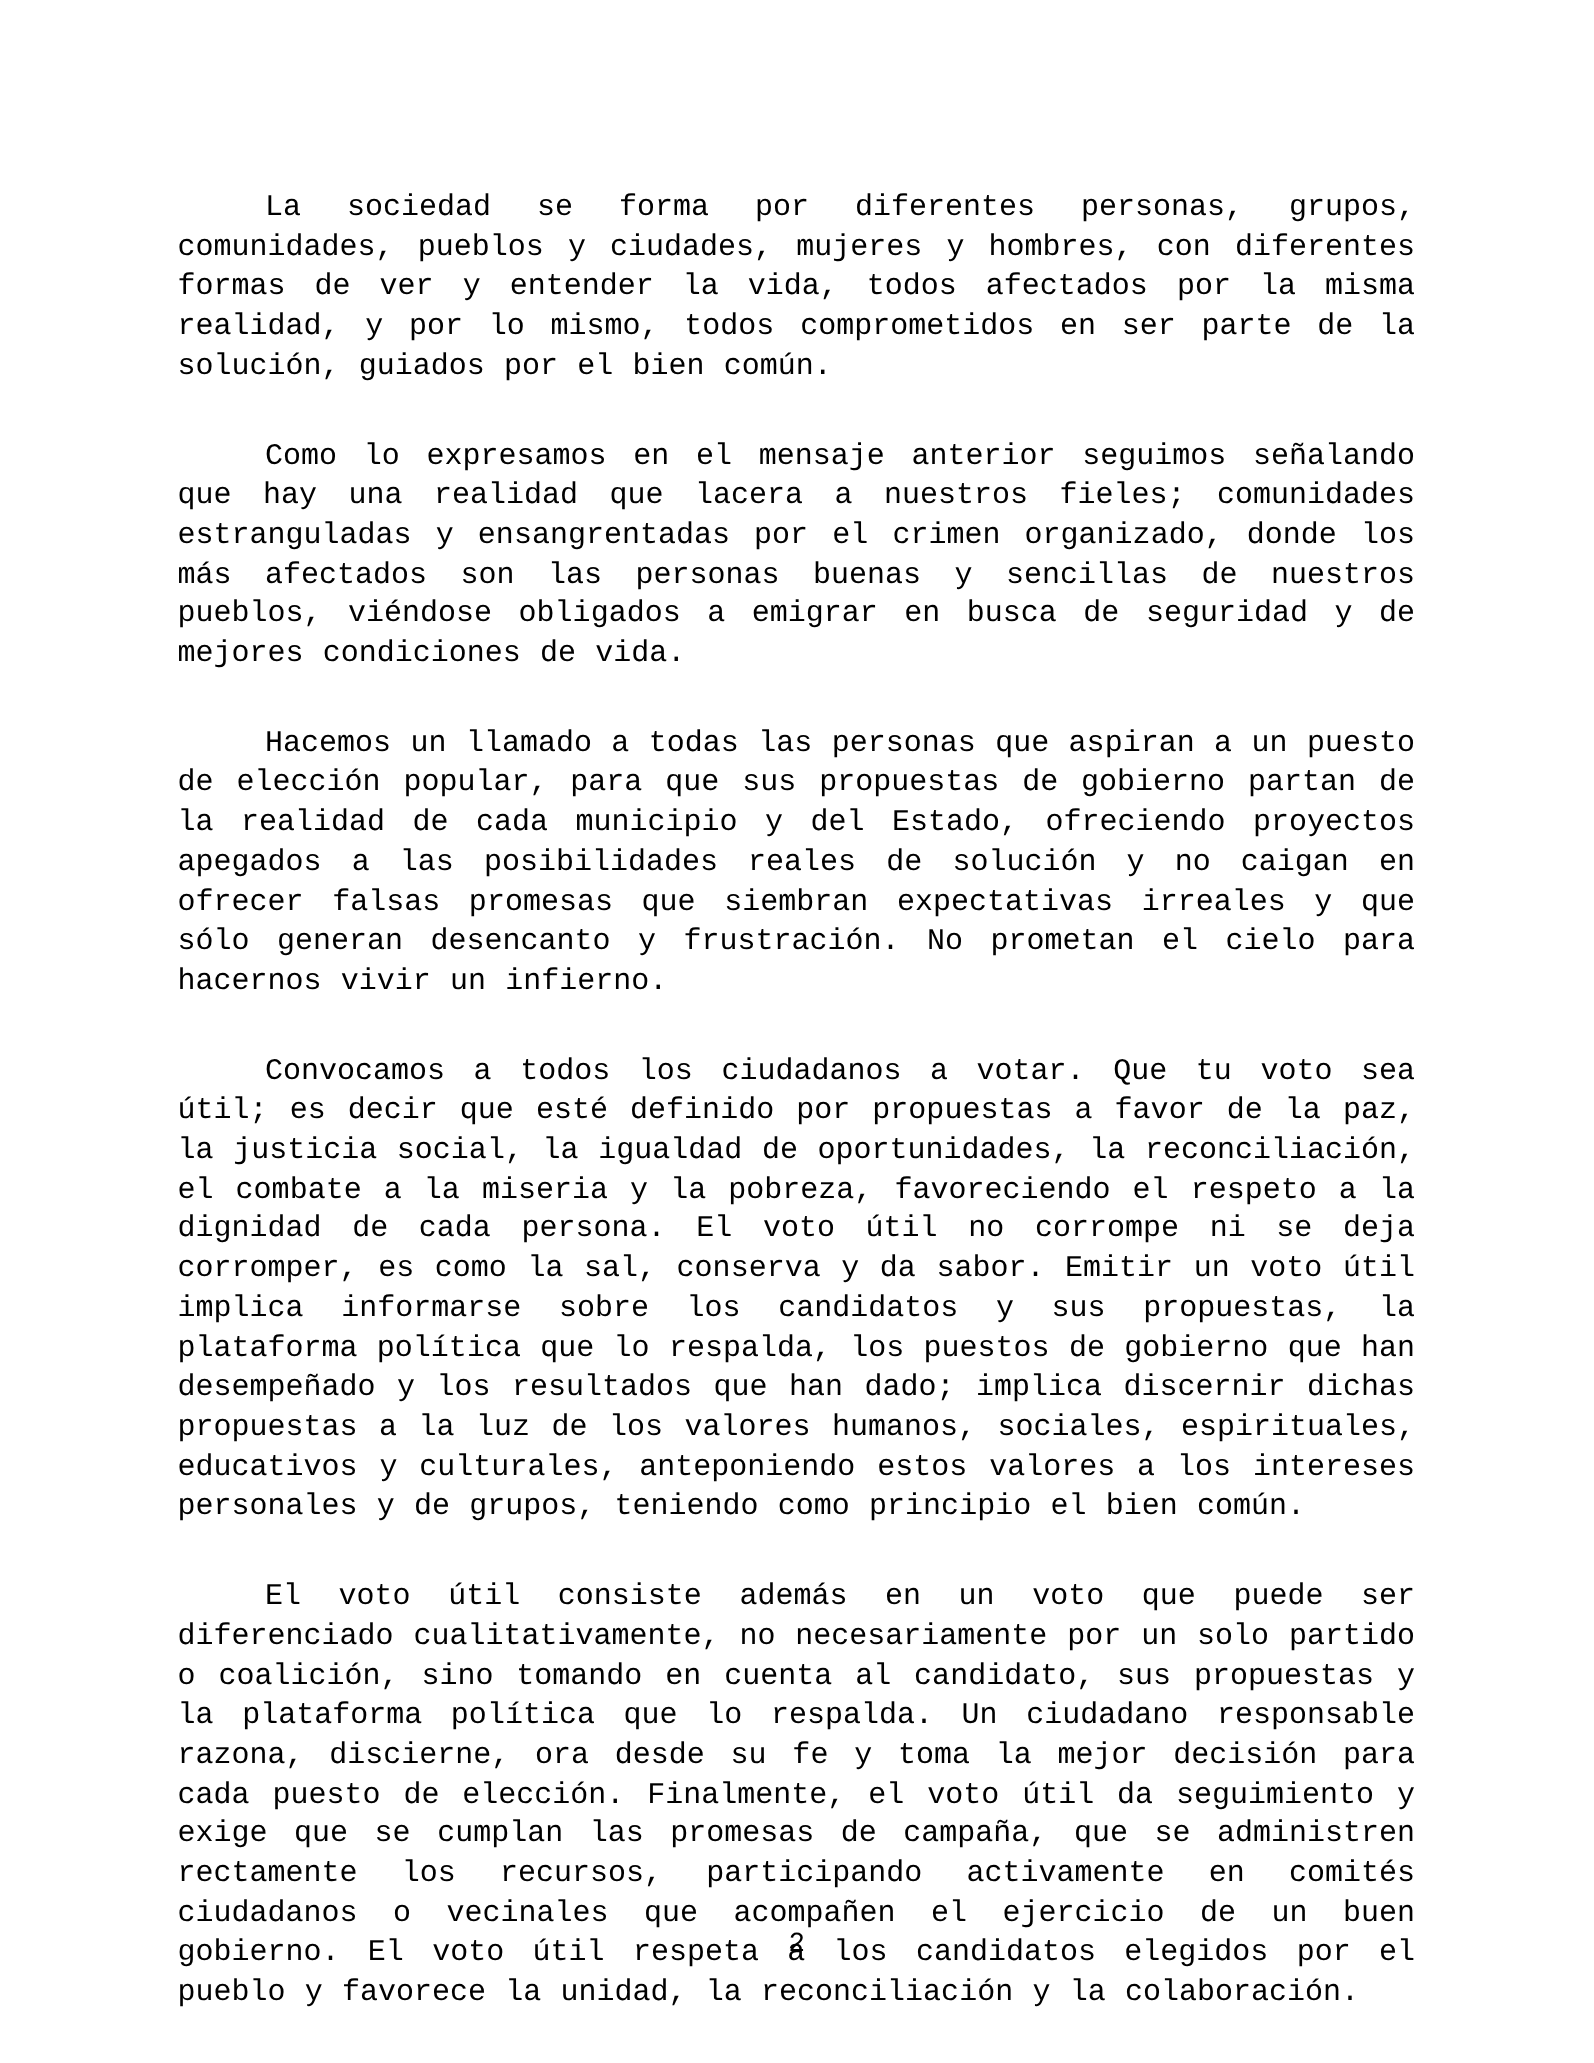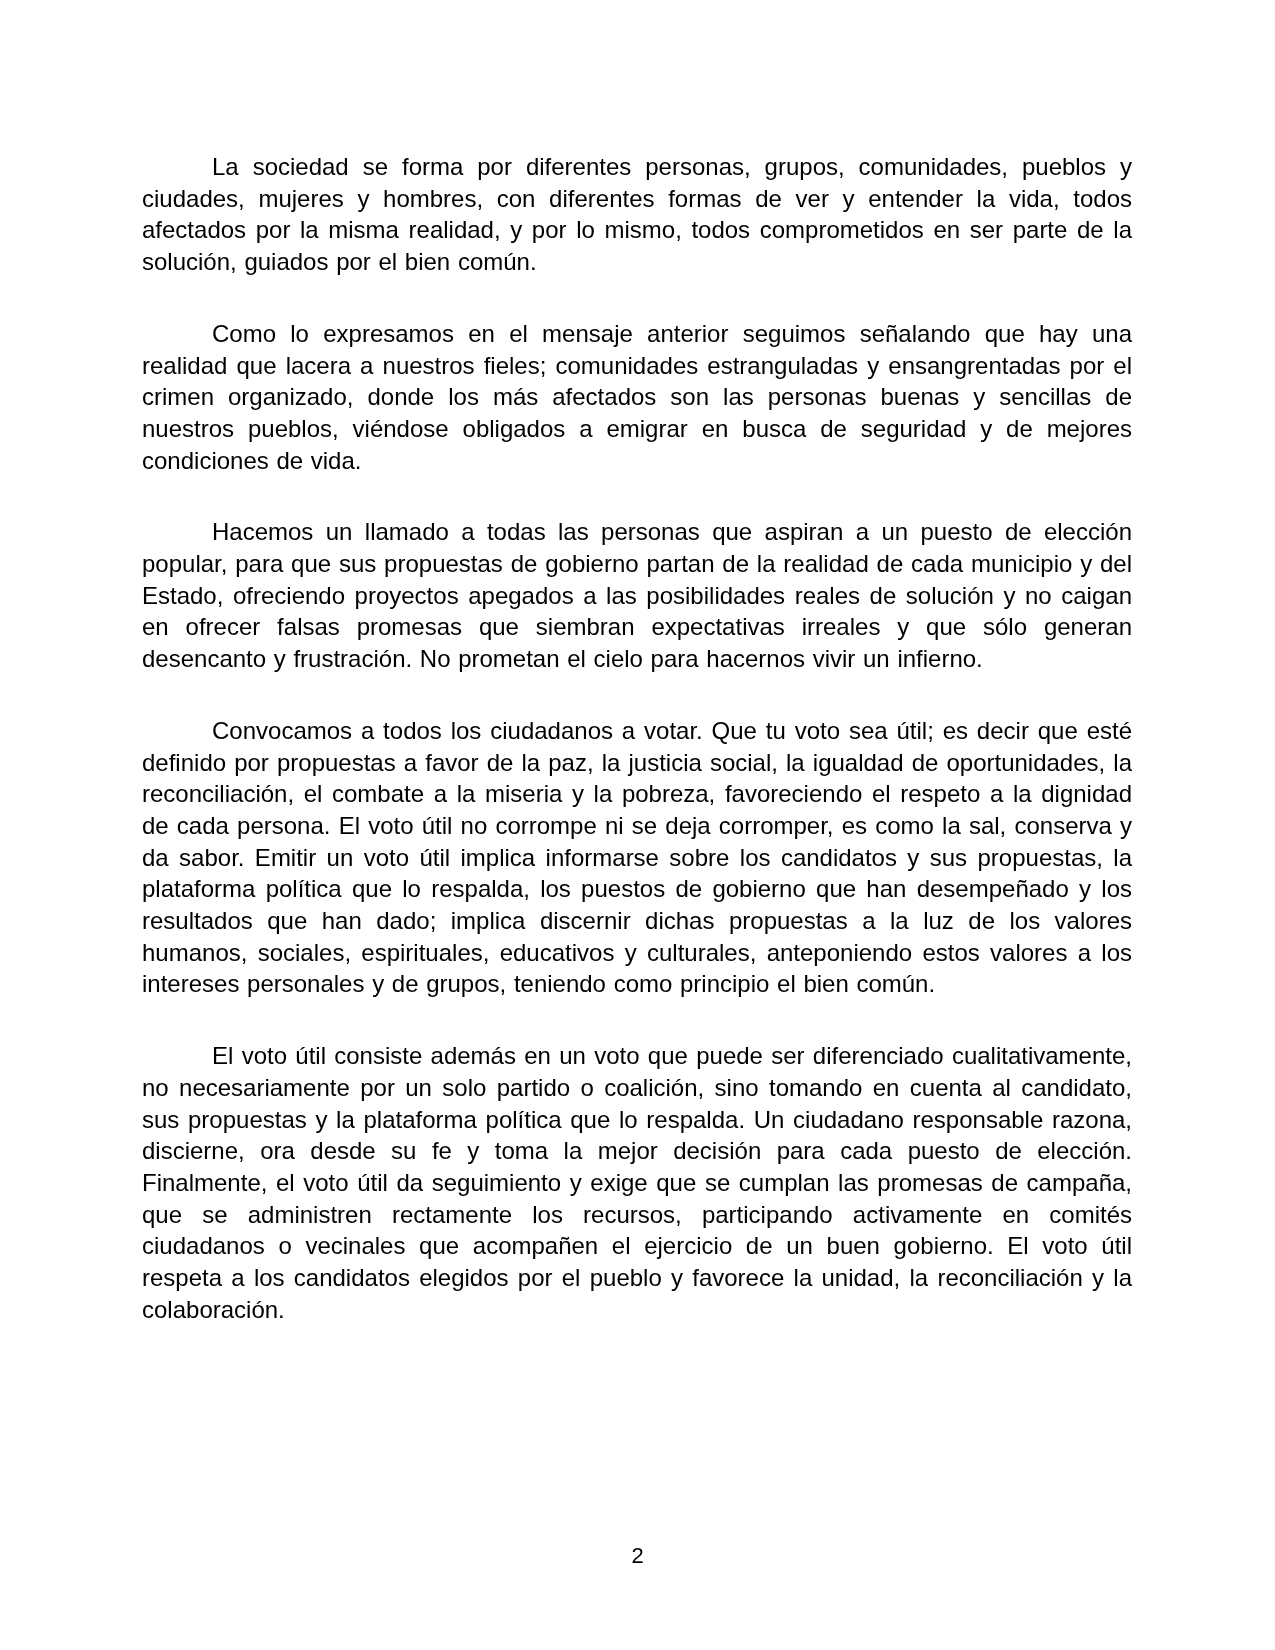--- a/index.html
+++ b/index.html
@@ -8,21 +8,21 @@
     padding: 0;
     background: #ffffff;
   }
   .page {
     position: relative;
     width: 1275px;
     height: 1650px;
     margin: 0 auto;
     background: #ffffff;
     color: #000000;
-    font-family: Liberation Sans, sans-serif;
+    font-family: Liberation Mono, monospace;
     overflow: hidden;
   }
   .content {
     position: absolute;
     top: 151px;
     left: 142px;
     width: 990px;
   }
   .para {
     margin: 0 0 40px 0;

